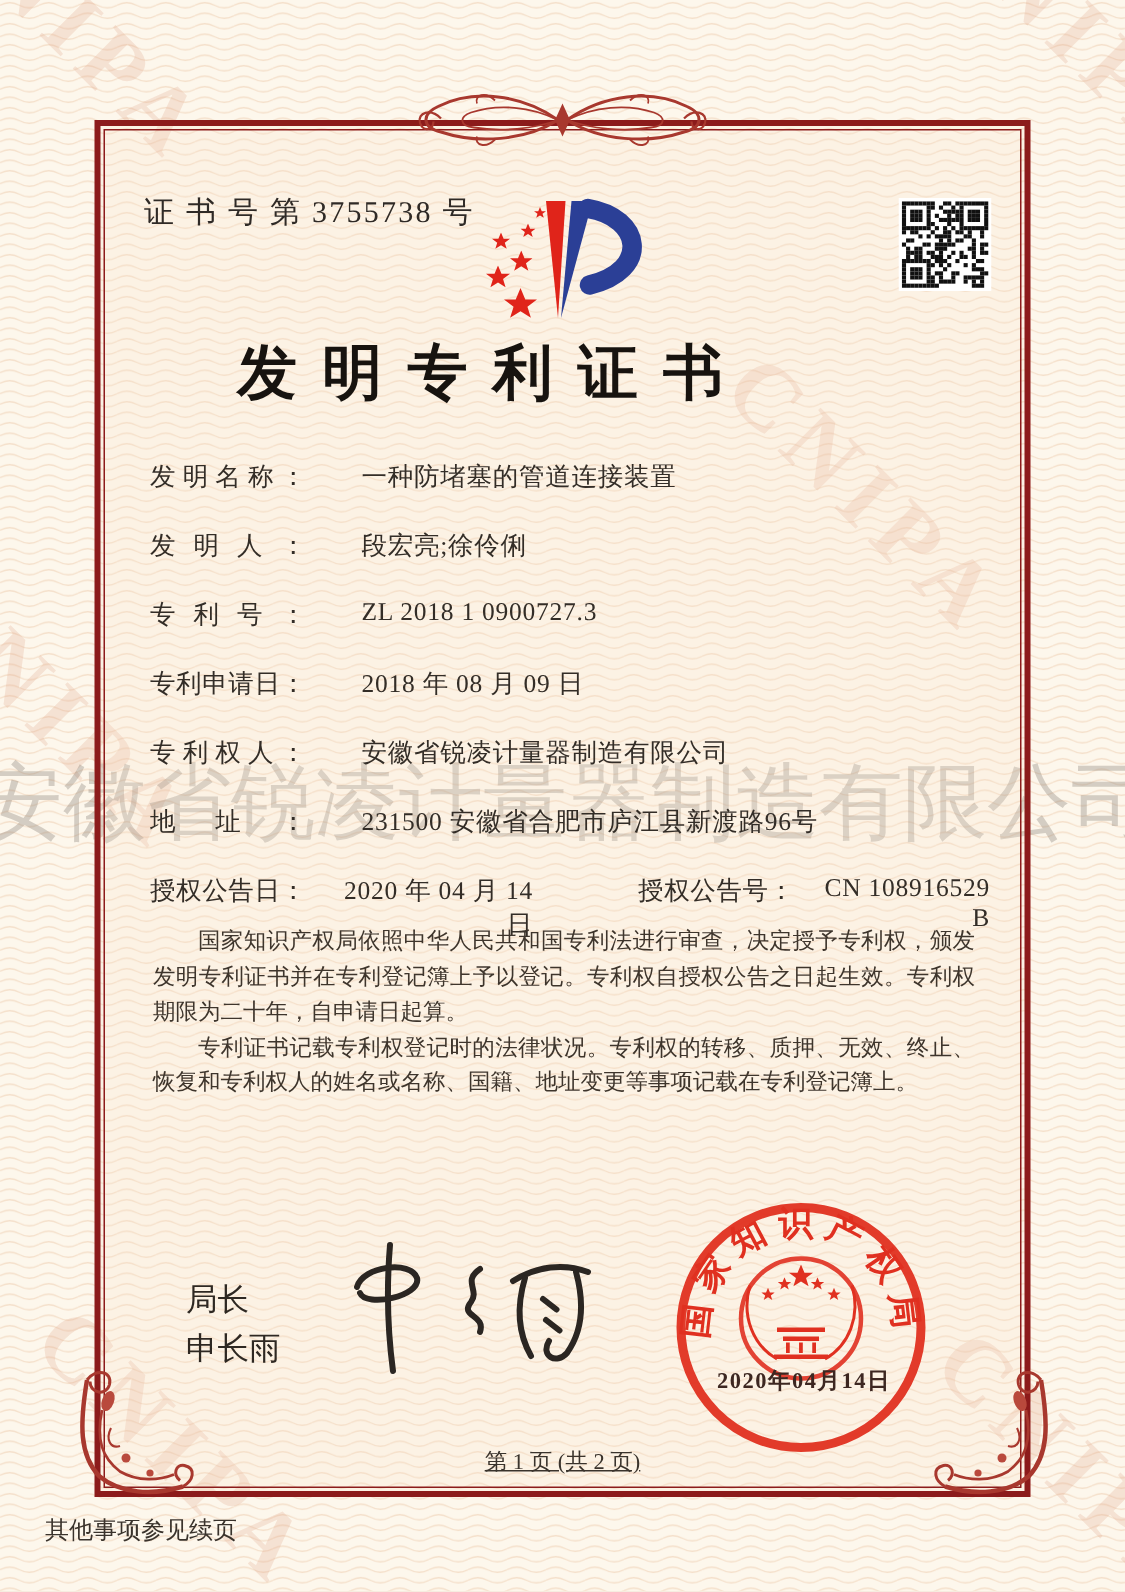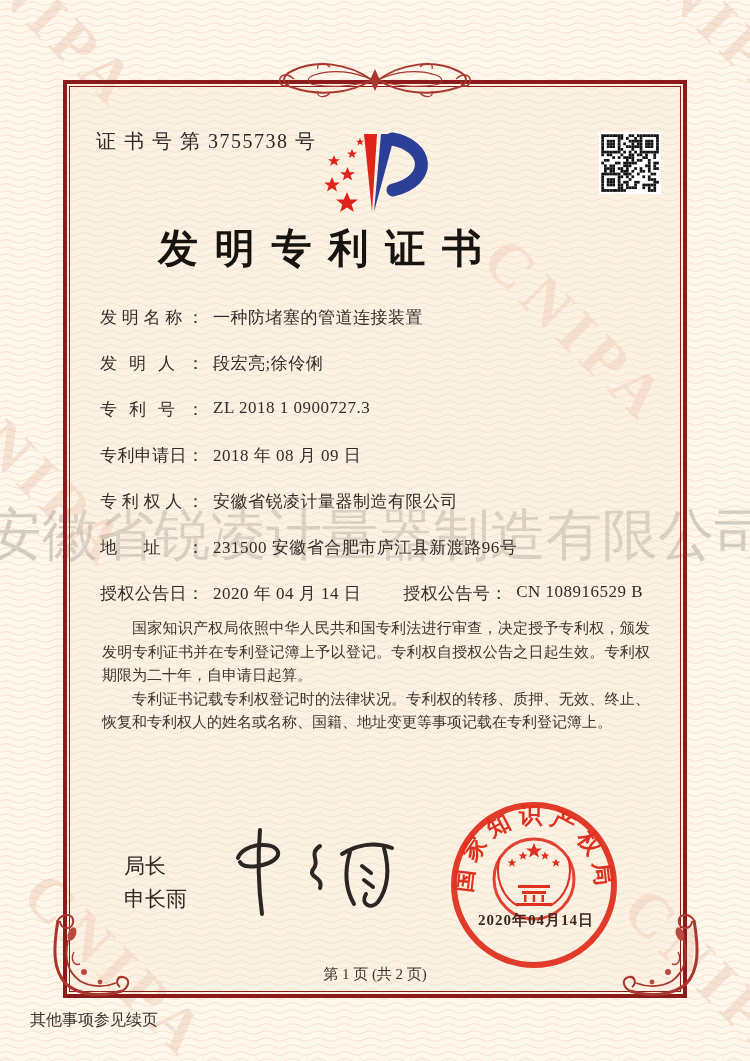--- a/index.html
+++ b/index.html
@@ -17,33 +17,33 @@
   .frame{position:absolute;z-index:2;left:63px;top:80px;width:616px;height:910px;
     border:4px solid #8c1b1b;background:rgba(250,225,200,.20);}
   .frame::before{content:"";position:absolute;inset:2px;border:1px solid #8c1b1b;}
   .content{position:absolute;z-index:3;left:0;top:0;width:750px;height:1061px;}
   .cert-no{position:absolute;left:96px;top:128px;font-size:20px;letter-spacing:1.5px;color:#2f2a26;}
   .logo{position:absolute;left:306px;top:130px;}
   .qr{position:absolute;left:599px;top:132px;}
   .title{position:absolute;left:0;top:221px;width:640px;text-align:center;font-size:40px;
     font-weight:bold;color:#17130f;letter-spacing:.42em;text-indent:.42em;}
   .fields{position:absolute;left:100px;top:306px;width:560px;}
-  .row{display:flex;align-items:flex-start;height:46px;font-size:17px;color:#332d27;}
+  .row{display:flex;align-items:flex-start;height:46px;font-size:17px;color:#332d27;gap:28px;}
   .flabel{display:inline-block;width:104px;text-align:justify;text-align-last:justify;
     flex:0 0 104px;}
   .fvalue{margin-left:9px;letter-spacing:.5px;text-align:right;}
   .grant-pair{display:flex;}
   .grant-pair.second{margin-left:42px;}
   .paras{position:absolute;left:102px;top:617px;width:548px;font-size:15px;line-height:23.6px;
     color:#3e352c;text-align:justify;}
   .paras p{margin:0;text-indent:2em;}
   .director{position:absolute;left:124px;top:850px;font-size:21px;color:#2e2822;line-height:33px;}
   .signature{position:absolute;left:208px;top:824px;}
   .seal{position:absolute;left:448px;top:799px;}
-  .page-no{position:absolute;left:0;top:965px;width:750px;text-align:center;font-size:15px;color:#3a332c;}
+  .page-no{position:absolute;left:0;top:965px;width:750px;text-align:center;font-size:15px;color:#3a332c;text-decoration:underline;}
   .footer-note{position:absolute;left:0;top:1010px;width:608px;font-size:16px;color:#3a332c;margin-left:30px;}
   .orn{position:absolute;z-index:2;}
   .orn-top{left:270px;top:57px;}
   .orn-bl{left:48px;top:912px;}
   .orn-br{left:620px;top:912px;transform:scaleX(-1);}
 </style>
 </head>
 <body>
 
 <div class="page">

